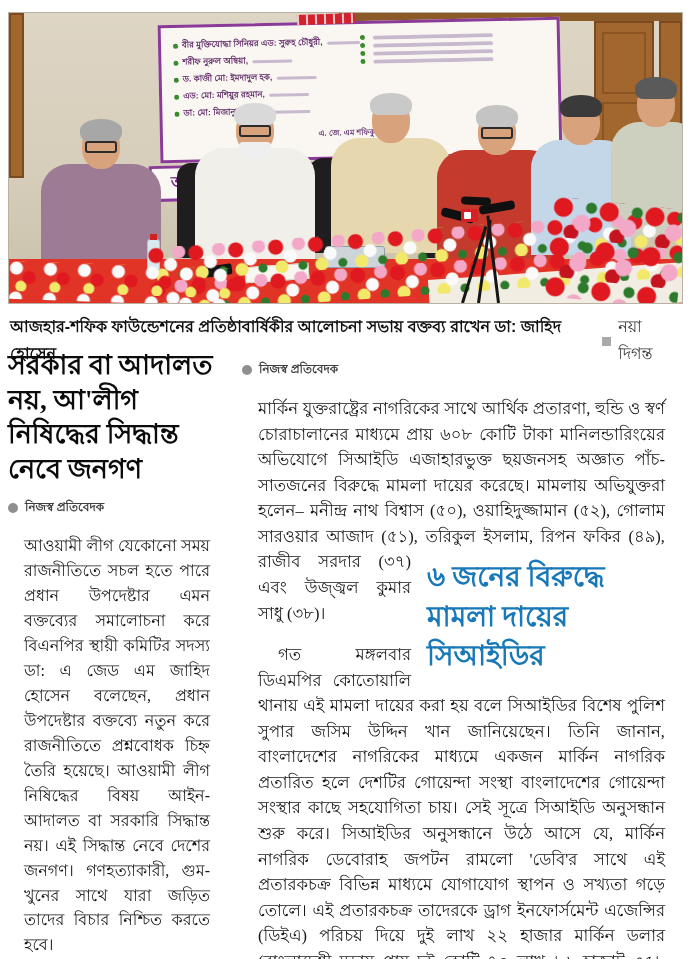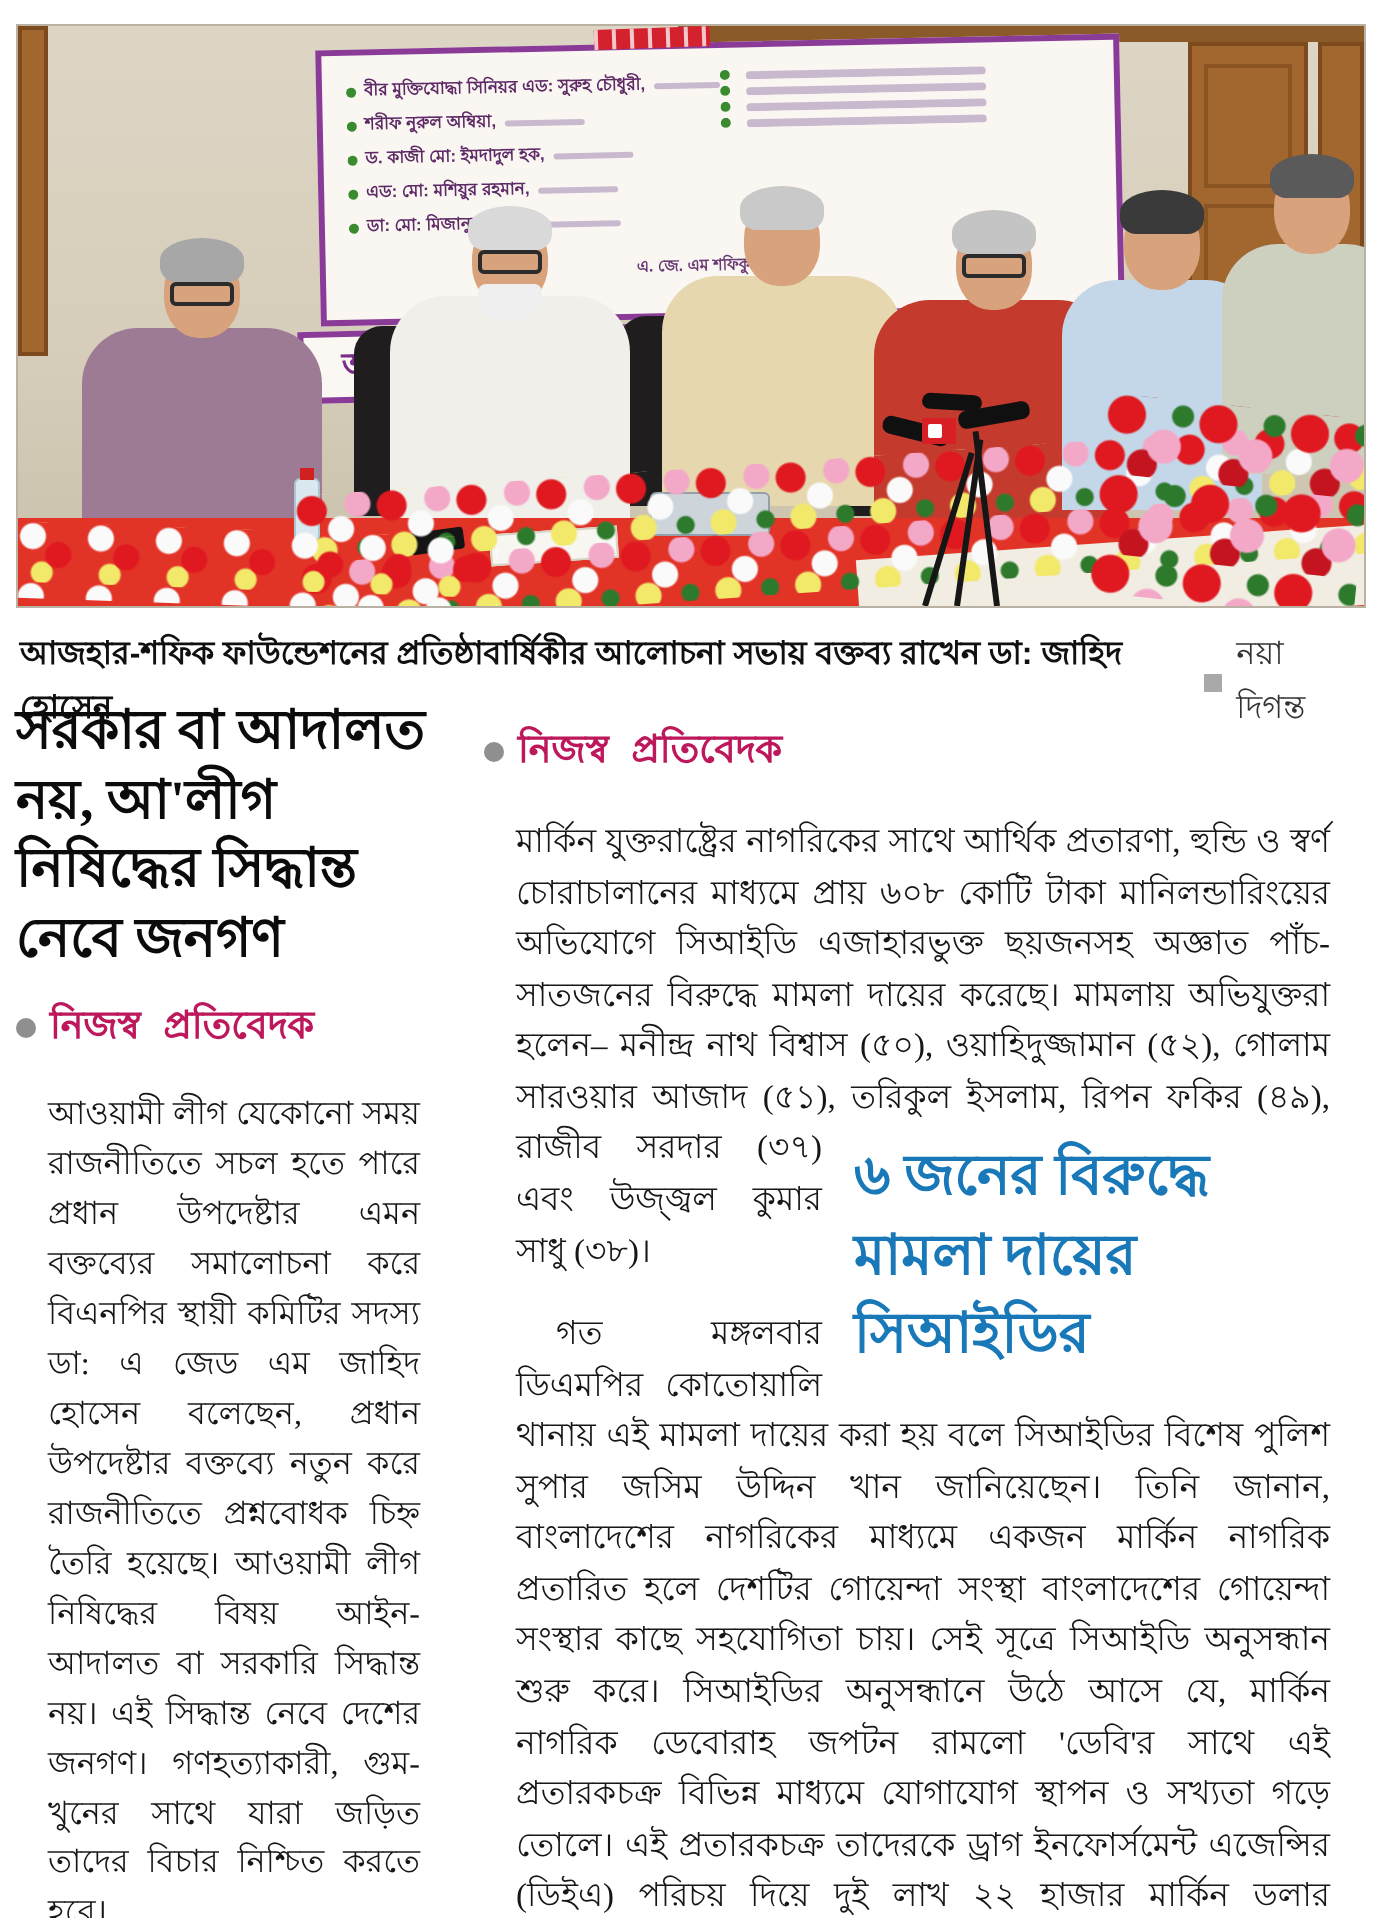--- a/index.html
+++ b/index.html
@@ -85,21 +85,21 @@
   .cap-credit{color:#333;}
 
   
   .cols{display:flex;align-items:flex-start;padding:0 8px;margin-top:12px;}
   .col-left{width:218px;margin-right:16px;flex:0 0 auto;}
   .col-right{flex:1;min-width:0;}
 
   .hl-left{font-size:27px;line-height:1.28;font-weight:bold;text-align:left;color:#0b0b0b;}
   .byline{text-align:right;font-size:22px;font-weight:bold;padding-right:8px;margin-top:4px;color:#111;}
   .reporter{display:flex;align-items:center;gap:7px;margin:12px 0 10px 0;
-            font-family:Liberation Mono, monospace;font-size:19px;font-weight:bold;color:#be185d;}
+            font-family:Liberation Serif, serif;font-size:12px;font-weight:bold;color:#404040;}
   .bullet{width:10px;height:10px;border-radius:50%;background:#8f8f8f;flex:0 0 auto;}
   .body-p{margin:16px;font-size:16.5px;line-height:1.55;text-align:justify;color:#161616;}
   .col-left .body-p{font-size:16px;line-height:1.56;}
   .indent{text-indent:20px;}
 
   .hl-right{font-weight:bold;text-align:center;color:#0a0a0a;line-height:1.3;margin-top:2px;}
   .hl-right span{display:block;font-size:39px;}
   .pullquote{float:right;width:238px;margin:8px 0 10px 16px;text-align:left;
              font-weight:bold;font-size:28px;line-height:1.4;color:#1878b8;}
 </style>

